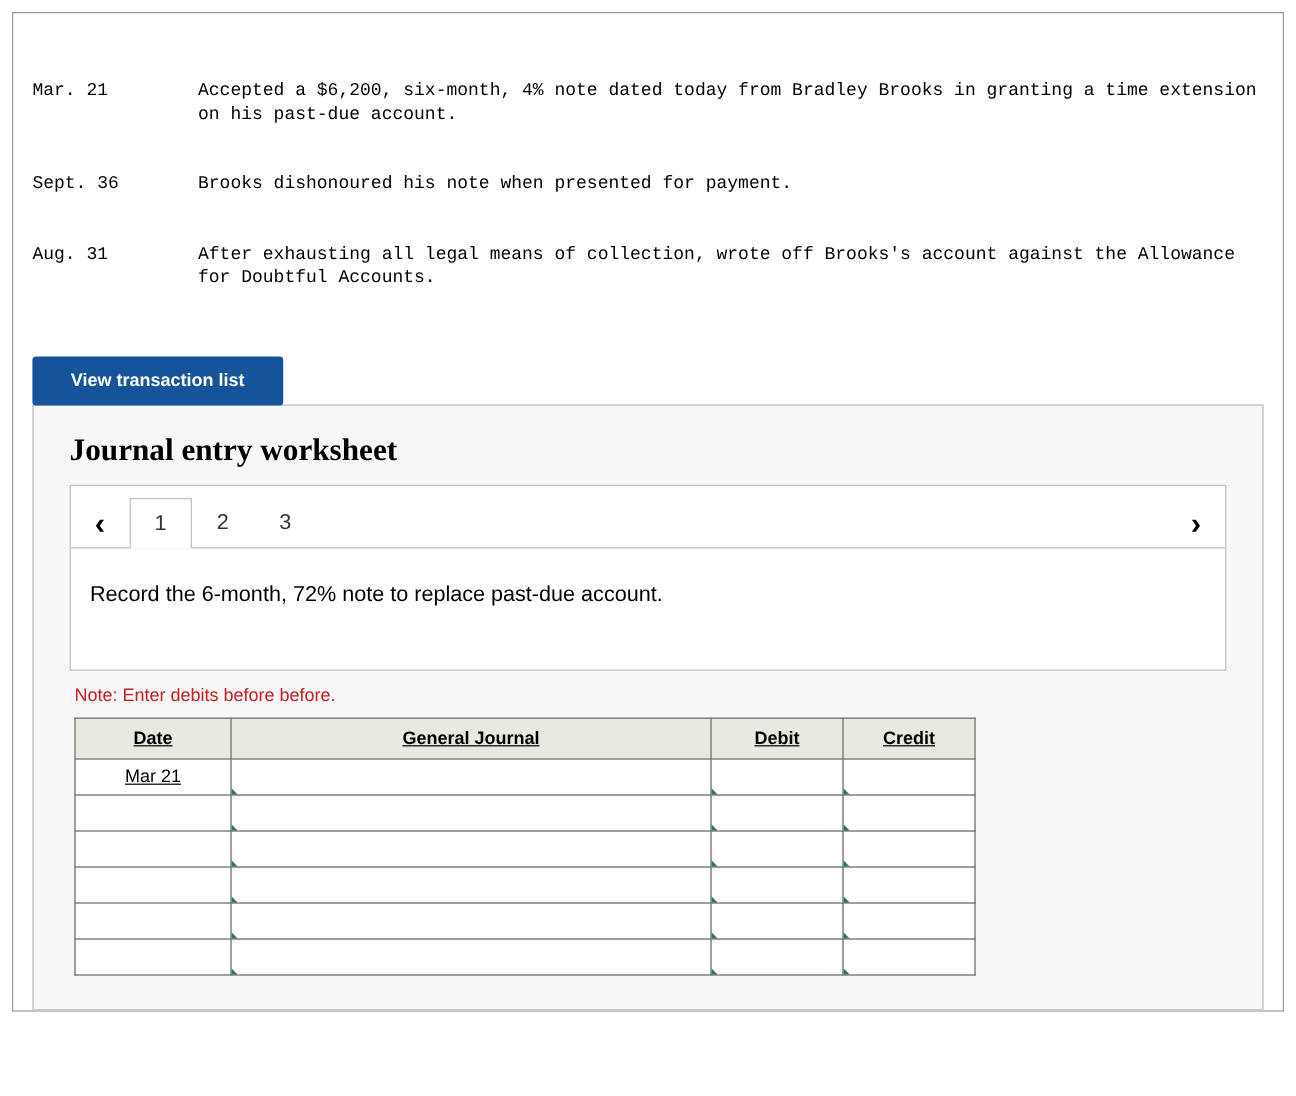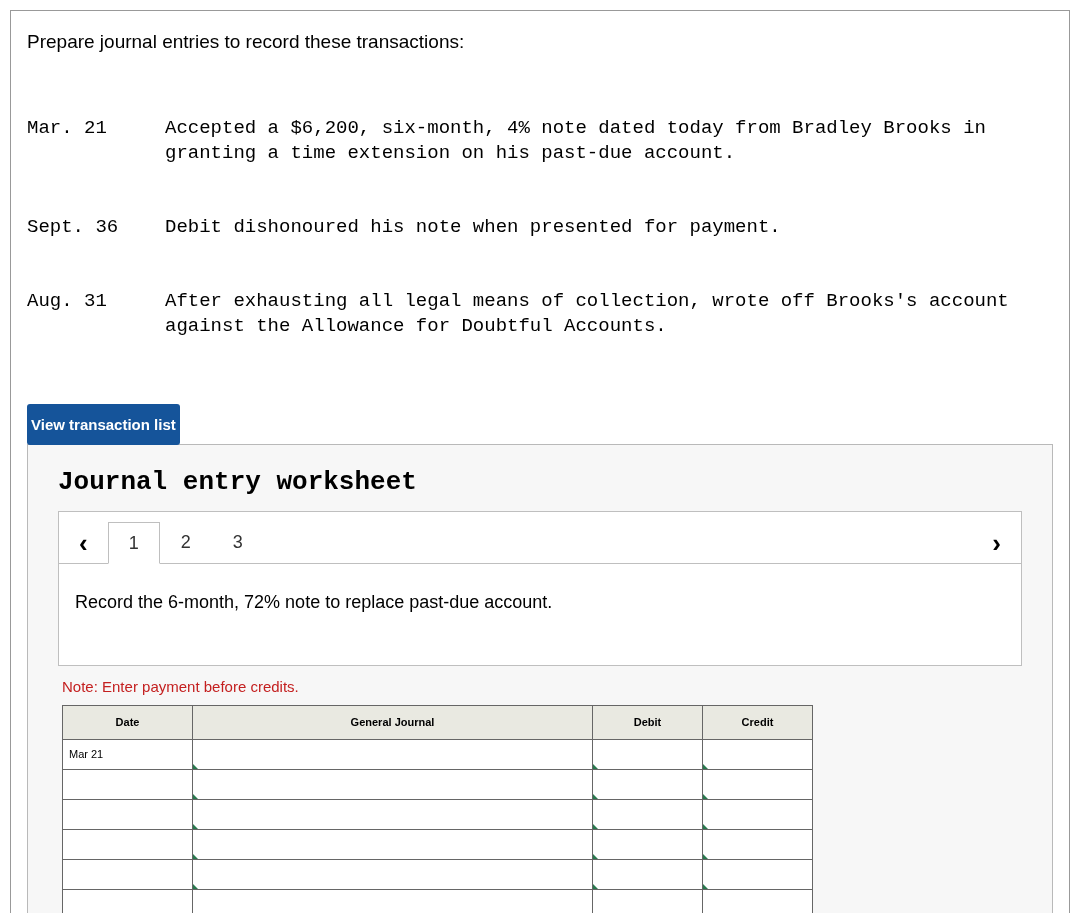--- a/index.html
+++ b/index.html
@@ -15,46 +15,46 @@
     border: 1px solid #999;
     padding: 16px 16px 0 16px;
     width: 1060px;
   }
   .prompt-text {
     font-size: 19px;
     margin: 4px 0 14px 0;
   }
   .mono-block {
     font-family: "Courier New", Courier, monospace;
-    font-size: 19px;
+    font-size: 15px;
     line-height: 1.3;
     white-space: pre;
     margin-bottom: 16px;
   }
   .mono-line { display: flex; }
   .mono-date { width: 90px; flex: 0 0 90px; }
   .mono-body { flex: 1; white-space: pre-wrap; margin-left: 48px; }
   .btn-primary {
     background: #15549a;
     color: #fff;
     border: none;
-    padding: 12px 4px;
+    padding: 12px 32px;
     font-size: 15px;
     font-weight: bold;
     border-radius: 3px;
     cursor: pointer;
   }
   .worksheet-panel {
     border: 1px solid #b9b9b9;
     background: #f7f7f7;
     padding: 22px 30px 28px 30px;
     margin-top: -1px;
   }
   .ws-title {
-    font-family: Liberation Mono, monospace;
+    font-family: Liberation Serif, serif;
     font-size: 26px;
     font-weight: bold;
     margin: 0 0 14px 0;
   }
   .tab-area {
     background: #fff;
     border: 1px solid #bfbfbf;
     padding: 0;
     margin-bottom: 4px;
   }
@@ -105,54 +105,54 @@
     color: #c42020;
     font-size: 15px;
     margin: 12px 0 10px 4px;
   }
   table.je {
     border-collapse: collapse;
     margin-left: 4px;
   }
   table.je th, table.je td {
     border: 1px solid #666;
-    font-size: 11px;
+    font-size: 15px;
     height: 30px;
     padding: 2px 6px;
     background: #fff;
+    text-decoration: underline;
   }
   table.je th {
     background: #e9e9e1;
     font-weight: bold;
     text-align: center;
     height: 34px;
   }
-  .col-date { width: 130px; text-align:left;}
+  .col-date { width: 130px; text-align:center;}
   .col-gj { width: 400px; }
   .col-amt { width: 110px; text-align:center;margin-top:37px;}
   .cell-editable { position: relative; }
   .cell-editable::before {
     content: '';
     position: absolute;
     left: 0; bottom: 0;
     border-left: 5px solid #2a7a4f;
     border-top: 5px solid transparent;
     width:0;height:0;
   }
 </style>
 </head>
 <body>
 
 <div class="frame">
 
-  <div class="prompt-text">Prepare journal entries to record these transactions:</div>
 
   <div class="mono-block">
     <div class="mono-line"><span class="mono-date">Mar. 21</span><span class="mono-body">Accepted a $6,200, six-month, 4% note dated today from Bradley Brooks in granting a time extension on his past-due account.</span></div>
-    <div class="mono-line"><span class="mono-date">Sept. 36</span><span class="mono-body">Debit dishonoured his note when presented for payment.</span></div>
+    <div class="mono-line"><span class="mono-date">Sept. 36</span><span class="mono-body">Brooks dishonoured his note when presented for payment.</span></div>
     <div class="mono-line"><span class="mono-date">Aug. 31</span><span class="mono-body">After exhausting all legal means of collection, wrote off Brooks's account against the Allowance for Doubtful Accounts.</span></div>
   </div>
 
   <button class="btn-primary">View transaction list</button>
 
   <div class="worksheet-panel">
     <div class="ws-title">Journal entry worksheet</div>
 
     <div class="tab-area">
       <div class="tabs-row">
@@ -165,21 +165,21 @@
           </div>
         <div class="tab">
             <span>3</span>
           </div>
         <span class="nav-chevron nav-right">›</span>
       </div>
       <div class="tab-underline"></div>
       <div class="instruction">Record the 6-month, 72% note to replace past-due account.</div>
     </div>
 
-    <div class="note-text">Note: Enter payment before credits.</div>
+    <div class="note-text">Note: Enter debits before before.</div>
 
     <table class="je">
       <thead>
         <tr>
           <th class="col-date">Date</th>
           <th class="col-gj">General Journal</th>
           <th class="col-amt">Debit</th>
           <th class="col-amt">Credit</th>
         </tr>
       </thead>

